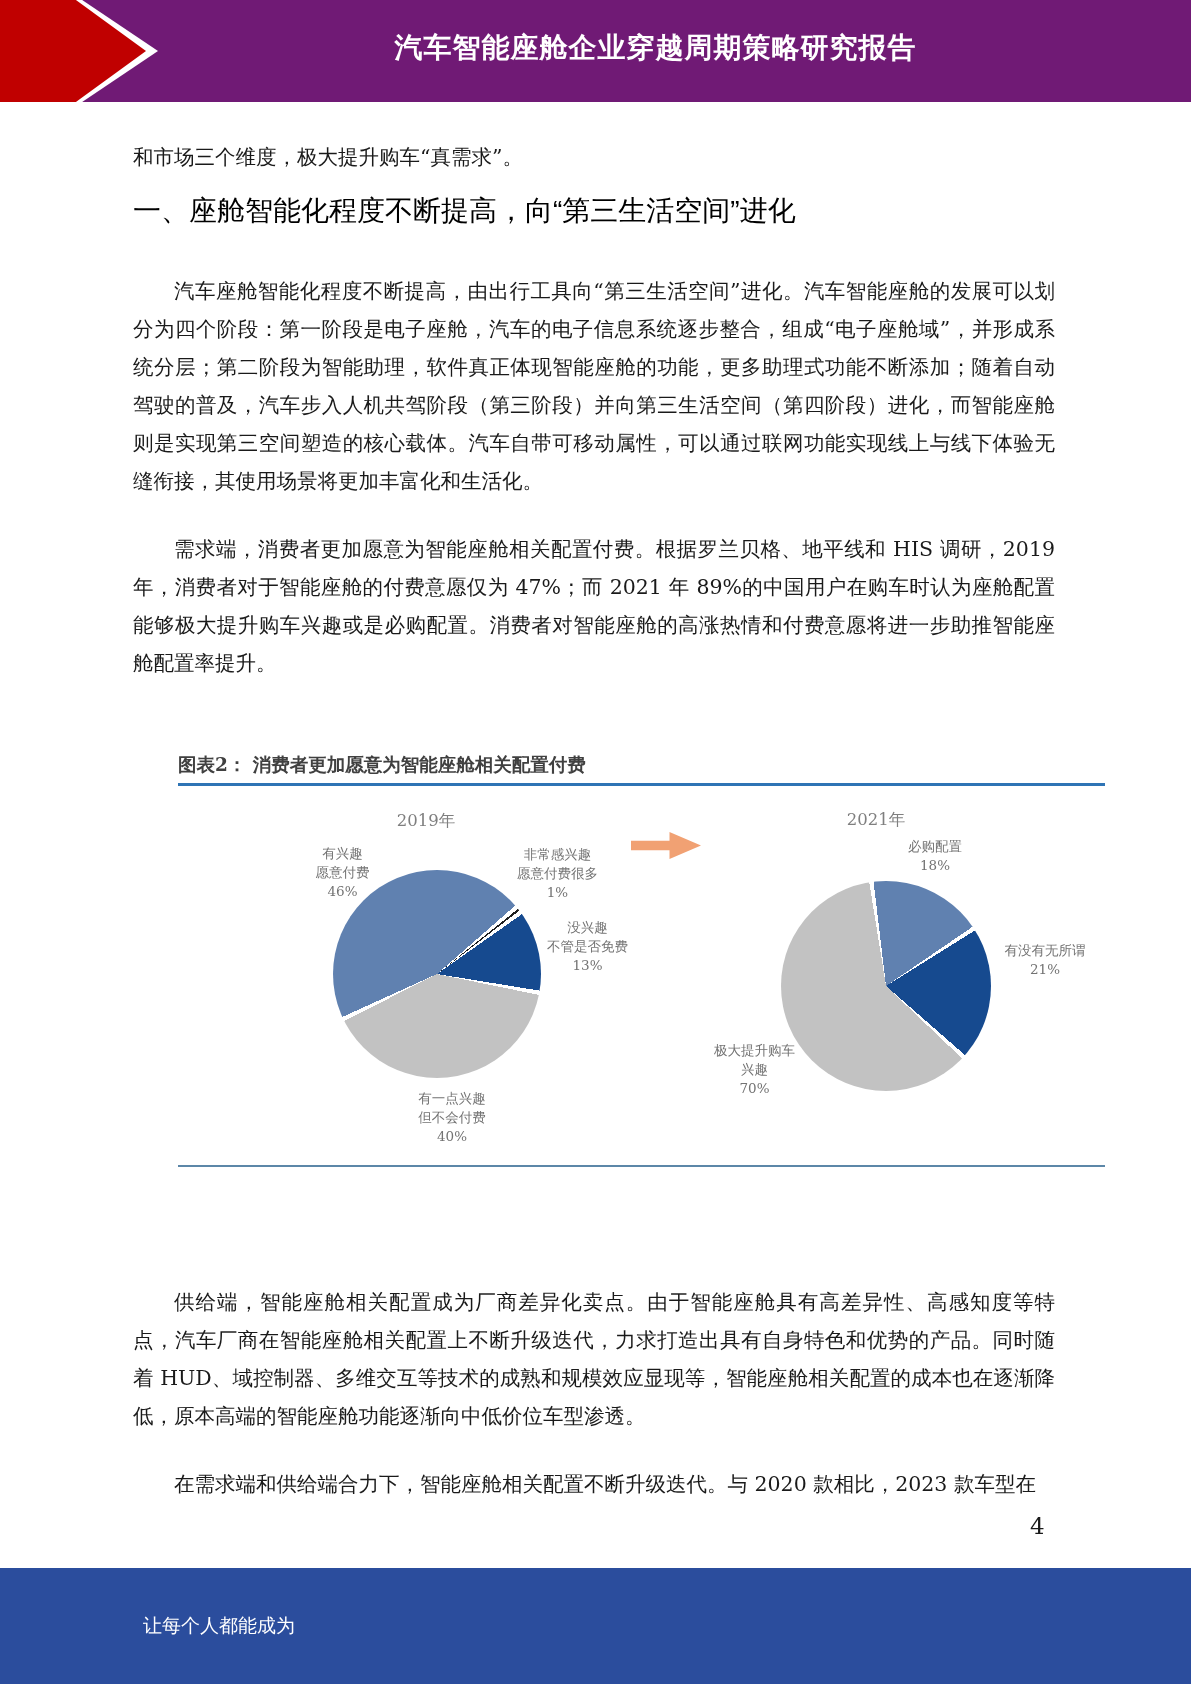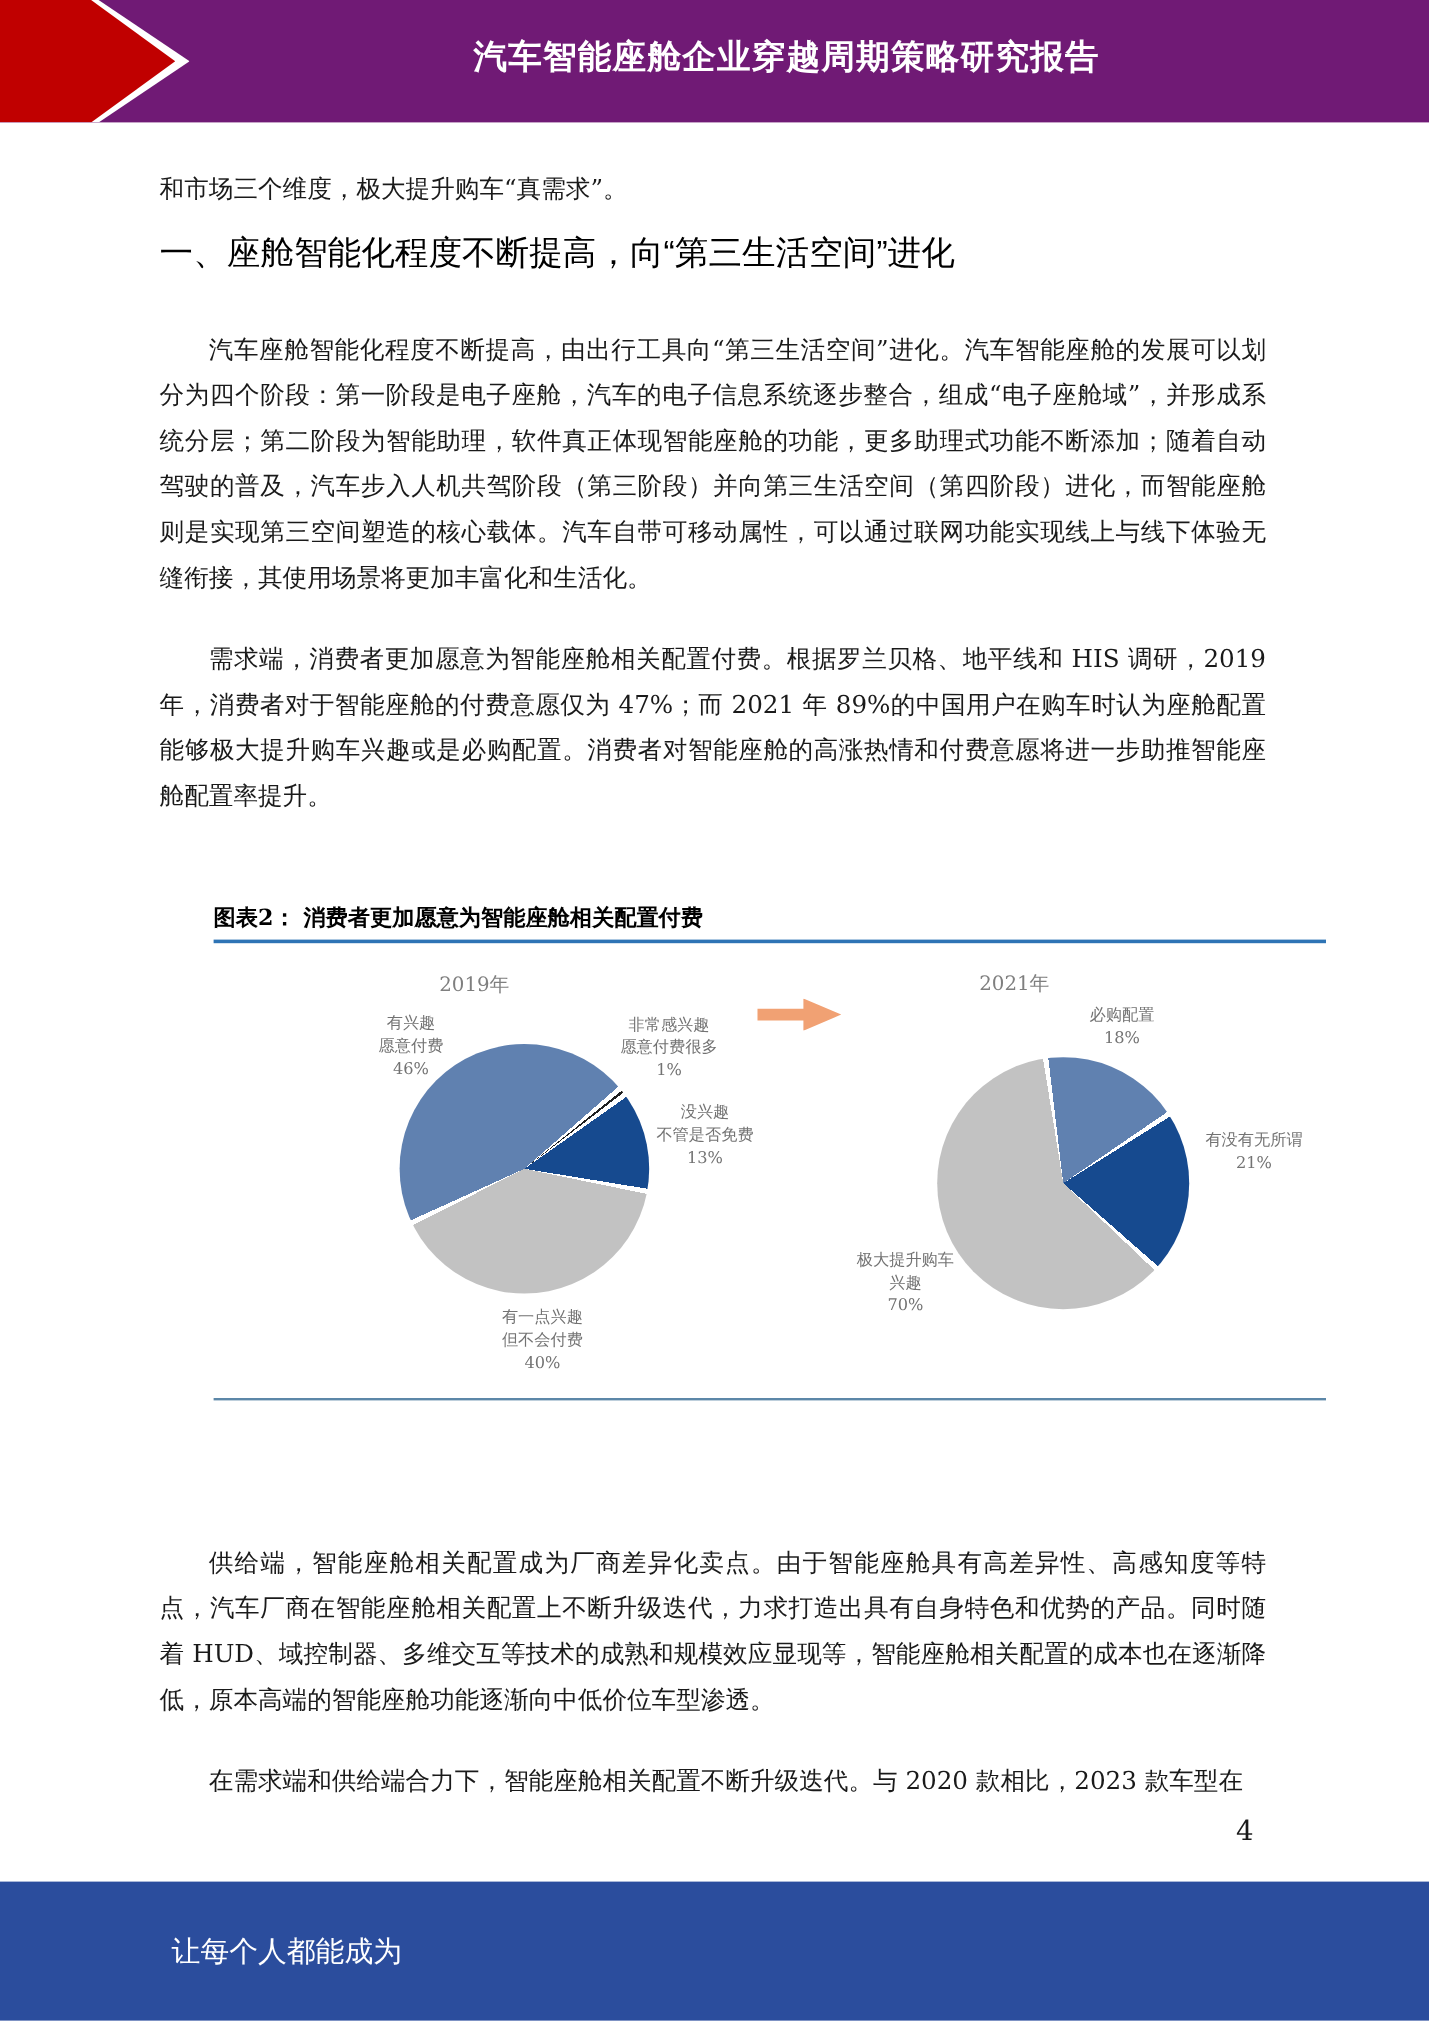--- a/index.html
+++ b/index.html
@@ -22,48 +22,48 @@
   .indent{text-indent:2em;}
   .intro{top:138px;}
   .h2{position:absolute;top:192px;left:133px;width:960px;margin:0;font-size:28px;
     font-weight:normal;color:#000;font-family:"Liberation Sans","DejaVu Sans",sans-serif;}
   .p1{top:272px;}
   .p2{top:530px;}
   .p3{top:1283px;}
   .p4{top:1465px;}
   
   .figure{position:absolute;top:752px;left:178px;width:927px;}
-  .fig-caption{font-size:18.5px;font-weight:bold;color:#000000;padding-bottom:6px;
+  .fig-caption{font-size:18.5px;font-weight:bold;color:#404040;padding-bottom:6px;
     border-bottom:3px solid #2e74b5;margin:0;}
   .fig-content{position:relative;height:379px;border-bottom:2px solid #5c87a8;}
   .pie{position:absolute;border-radius:50%;}
   .pie-2019{left:155px;top:84px;width:208px;height:208px;}
   .pie-2021{left:603px;top:95px;width:210px;height:210px;}
-  .pie-year{position:absolute;width:120px;text-align:left;font-size:16.5px;color:#7f7f7f;}
+  .pie-year{position:absolute;width:120px;text-align:center;font-size:16.5px;color:#7f7f7f;}
   .y2019{left:188px;top:24px;}
   .y2021{left:638px;top:23px;}
   .pie-label{position:absolute;font-size:13.5px;line-height:1.4;color:#737373;
     text-align:center;white-space:pre-line;}
   .lb-a{left:112px;top:58px;width:105px;}   
   .lb-b{left:332px;top:59px;width:95px;}    
   .lb-c{left:362px;top:117px;width:95px;margin-top:15px;}   
   .lb-d{left:224px;top:303px;width:100px;}  
   .lb-e{left:712px;top:51px;width:90px;}    
   .lb-f{left:808px;top:155px;width:118px;}  
   .lb-g{left:524px;top:255px;width:105px;}  
   .arrow{position:absolute;left:453px;top:46px;width:70px;height:27px;background:#f1a173;
     clip-path:polygon(0 32%,55% 32%,55% 0,100% 50%,55% 100%,55% 68%,0 68%);}
   
   .pagenum{position:absolute;top:1513px;left:1030px;font-size:23px;color:#1a1a1a;}
   
   .footer{position:absolute;top:1568px;left:0;width:1191px;height:116px;background:#2b4d9d;}
   .footer-red{position:absolute;top:0;left:351px;width:840px;height:116px;background:#ec1b2c;
     clip-path:polygon(33px 0,840px 0,840px 116px,0 116px);}
   .footer-left{position:absolute;left:143px;top:0;height:116px;display:flex;align-items:center;
-    color:#fff;font-size:24px;font-family:"Liberation Sans","DejaVu Sans",sans-serif;}
+    color:#fff;font-size:19px;font-family:"Liberation Sans","DejaVu Sans",sans-serif;}
   .footer-right{position:absolute;left:52px;top:0;height:116px;display:flex;align-items:center;
     color:#fff;font-size:25px;font-weight:bold;
     font-family:"Liberation Sans","DejaVu Sans",sans-serif;}
 </style>
 </head>
 <body>
 
 <header class="banner">
   <div class="chev-white"></div>
   <div class="chev-red"></div>

